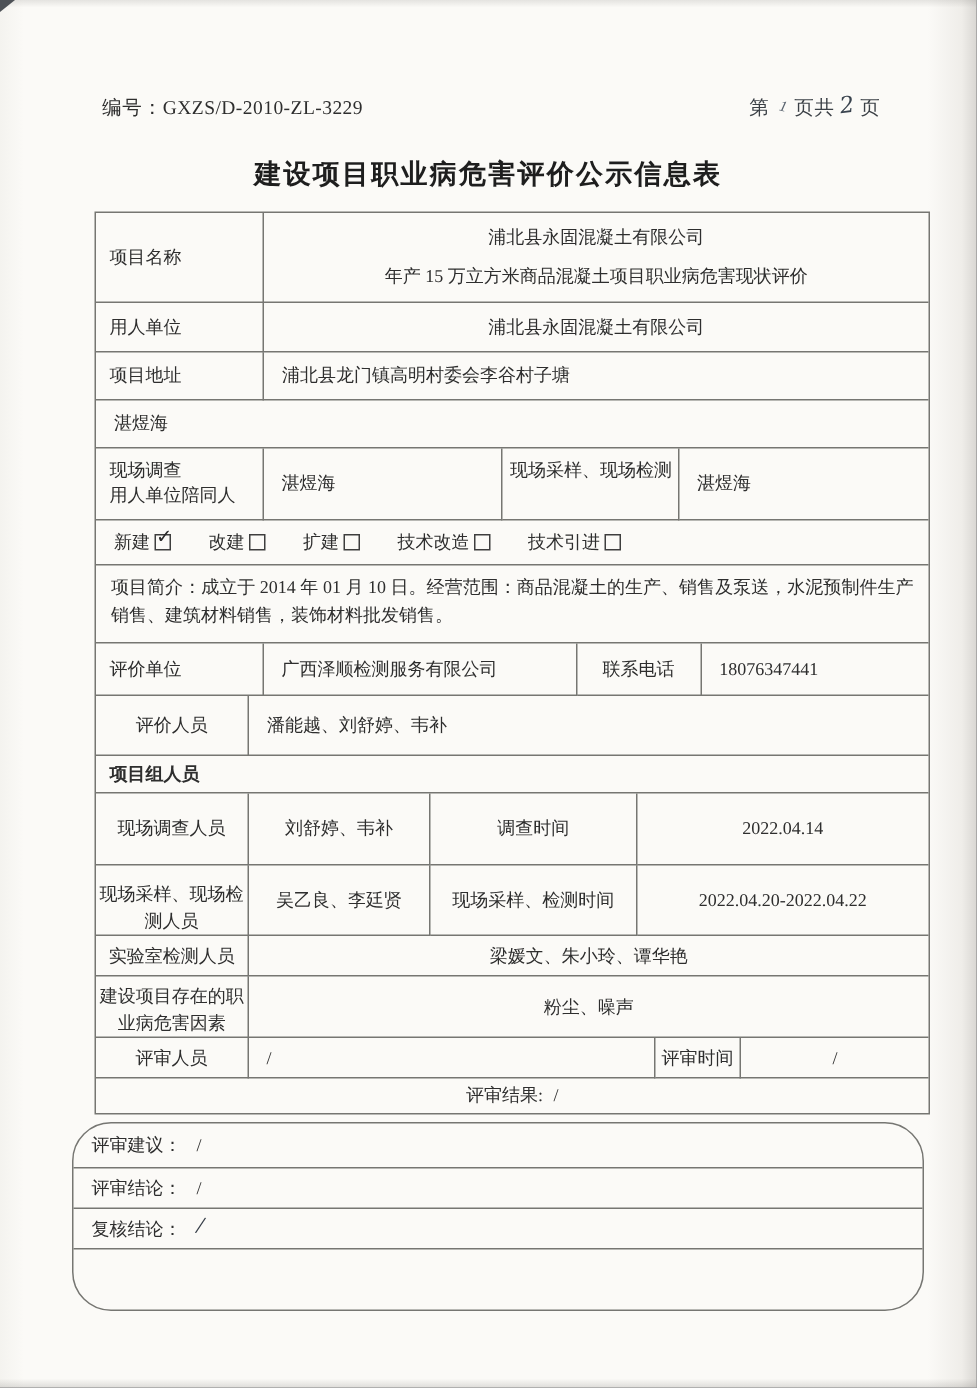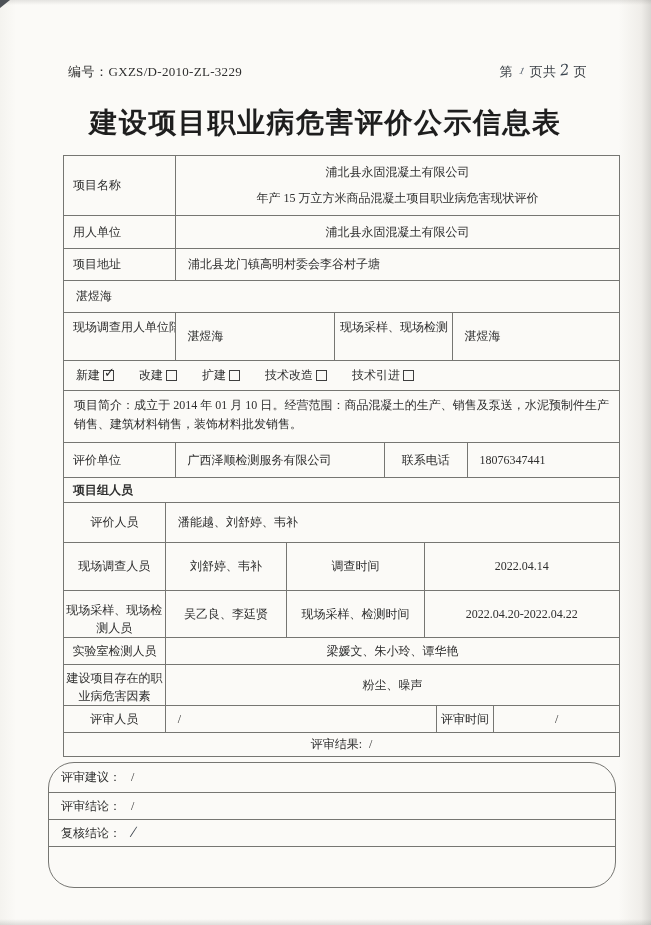--- a/index.html
+++ b/index.html
@@ -46,21 +46,21 @@
     transform:rotate(14deg) translateY(-2px);margin:0 5px 0 6px;
   }
   .hand-two{
     display:inline-block;font-style:italic;font-size:15px;color:#39434e;
     transform:rotate(-7deg) translateY(-1px);margin:0 3px 0 4px;
     font-family:"DejaVu Serif",serif;
   }
   .doc-title{
     margin-top:23px;
     text-align:center;
-    font-size:28px;font-weight:bold;letter-spacing:1.5px;color:#1e1e1e;
+    font-size:18px;font-weight:bold;letter-spacing:1.5px;color:#1e1e1e;
   }
   
   .tbl{border:1px solid var(--bc);}
   .main-tbl{margin:13px 0 0 63px;width:557px;}
   .bottom-tbl{margin:5px 0 0 48px;width:568px;border-radius:26px;}
   .tr{display:flex;width:100%;}
   .td{
     border-right:1px solid var(--bc);
     border-bottom:1px solid var(--bc);
     display:flex;align-items:center;
@@ -75,21 +75,21 @@
   .c112{width:112px}.c160{width:160px}.c118{width:118px}.c167{width:167px}
   .c210{width:210px}.c83{width:83px}.c152{width:152px}
   .c102{width:102px}.c122{width:122px}.c138{width:138px}.c195{width:195px}
   .c272{width:272px}.c58{width:58px}.c125{width:125px}
   .cfill{flex:1;}
   .lbl{padding-left:9px;}
   .pad{padding-left:12px;}
   .center{justify-content:center;text-align:center;}
   .col{flex-direction:column;justify-content:space-evenly;align-items:center;text-align:center;}
   .col-between{
-    flex-direction:row;justify-content:space-between;align-items:flex-start;
+    flex-direction:column;justify-content:space-between;align-items:flex-start;
     padding:6px 3px 7px 9px;white-space:nowrap;
   }
   .col-between.tight{padding-left:5px;gap:24px;}
   .wrapcenter{justify-content:center;text-align:center;padding:0 1px;line-height:1.45;align-items:flex-end;}
   .intro-cell{display:block;padding:5px 10px 0 10px;line-height:1.6;text-align:justify;}
   .bold{font-weight:bold;}
   
   .nature-cell{gap:25px;padding-left:12px;}
   .opt{display:inline-flex;align-items:center;white-space:nowrap;}
   .cb{
@@ -218,32 +218,32 @@
         <span>广西泽顺检测服务有限公司</span>
       </div>
       <div class="td c83 center">
         <span>联系电话</span>
       </div>
       <div class="td c152 pad">
         <span>18076347441</span>
       </div>
     </div>
 
+    <div class="tr h40">
+      <div class="td c102 center">
+        <span>评价人员</span>
+      </div>
+      <div class="td cfill pad">
+        <span>潘能越、刘舒婷、韦补</span>
+      </div>
+    </div>
+
     <div class="tr h25">
       <div class="td cfill lbl bold">
         <span>项目组人员</span>
-      </div>
-    </div>
-
-    <div class="tr h40">
-      <div class="td c102 center">
-        <span>评价人员</span>
-      </div>
-      <div class="td cfill pad">
-        <span>潘能越、刘舒婷、韦补</span>
       </div>
     </div>
 
     <div class="tr h48">
       <div class="td c102 center">
         <span>现场调查人员</span>
       </div>
       <div class="td c122 center">
         <span>刘舒婷、韦补</span>
       </div>

